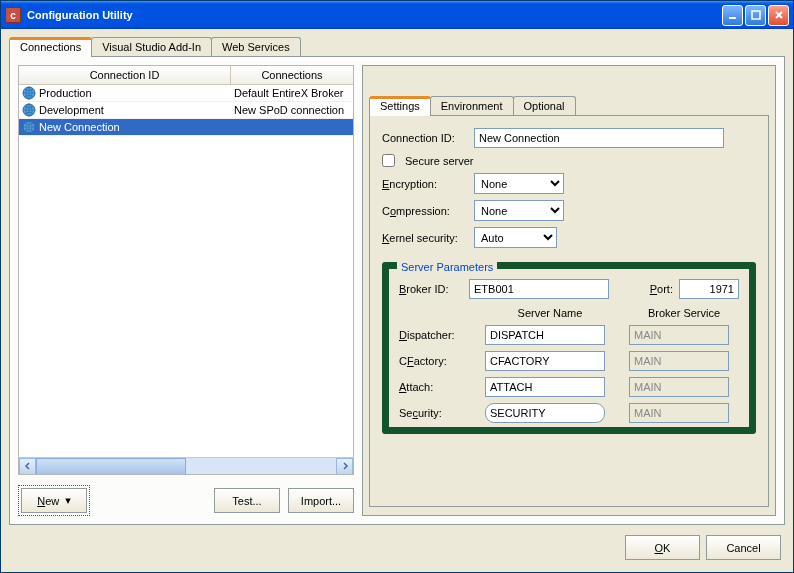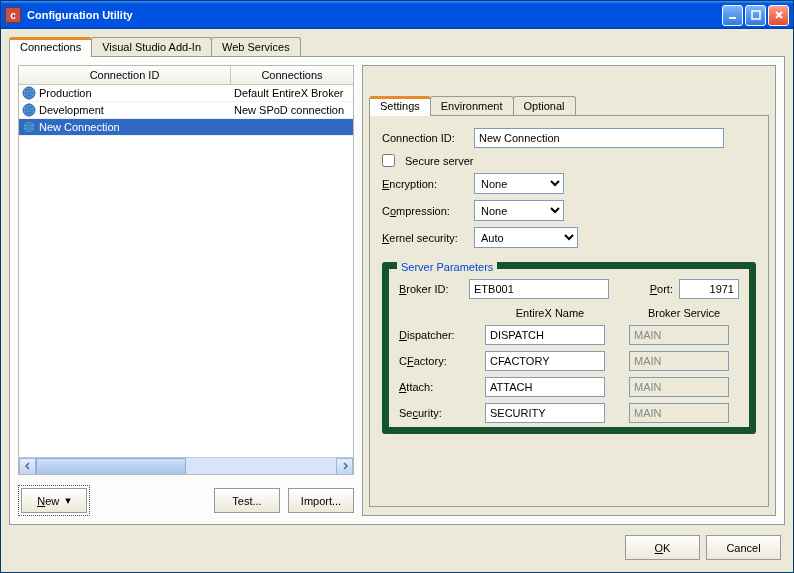--- a/index.html
+++ b/index.html
@@ -176,46 +176,46 @@
           <div class="form-row">
             <span class="form-label"><span class="underline">E</span>ncryption:</span>
             <select style="width:90px"><option>None</option></select>
           </div>
           <div class="form-row">
             <span class="form-label">C<span class="underline">o</span>mpression:</span>
             <select style="width:90px"><option>None</option></select>
           </div>
           <div class="form-row">
             <span class="form-label"><span class="underline">K</span>ernel security:</span>
-            <select style="width:104px"><option>Auto</option></select>
+            <select style="width:83px"><option>Auto</option></select>
           </div>
           <div class="fieldset">
             <div class="fieldset-legend">Server Parameters</div>
             <div class="form-row">
               <span style="width:64px"><span class="underline">B</span>roker ID:</span>
               <input type="text" style="width: 140px;" value="ETB001">
               <span style="flex:1"></span>
               <span><span class="underline">P</span>ort:</span>
               <input type="text" style="width: 60px; text-align: right;" value="1971">
             </div>
             <div class="server-grid" id="server-grid">
               <span></span>
-              <span class="head">EntireX Name</span>
+              <span class="head">Server Name</span>
               <span class="head">Broker Service</span>
             <span><span class="underline">D</span>ispatcher:</span>
                 <input type="text" value="DISPATCH" style="width: 120px;">
                 <input type="text" disabled="" value="MAIN" style="width: 100px;">
                 <span>C<span class="underline">F</span>actory:</span>
                 <input type="text" value="CFACTORY" style="width: 120px;">
                 <input type="text" disabled="" value="MAIN" style="width: 100px;">
                 <span><span class="underline">A</span>ttach:</span>
                 <input type="text" value="ATTACH" style="width: 120px;">
                 <input type="text" disabled="" value="MAIN" style="width: 100px;">
                 <span>Se<span class="underline">c</span>urity:</span>
-                <input type="text" value="SECURITY" style="width: 120px;">
+                <input type="text" value="SECURITY" style="width: 120px; border-radius: 9px;">
                 <input type="text" disabled="" value="MAIN" style="width: 100px;">
               </div>
           </div>
         </div>
       </div>
     </div>
     <div class="bottom-btns">
       <button class="ubtn" style="min-width:75px"><span class="underline">O</span>K</button>
       <button class="ubtn" style="min-width:75px">
           <span>Cancel</span>

